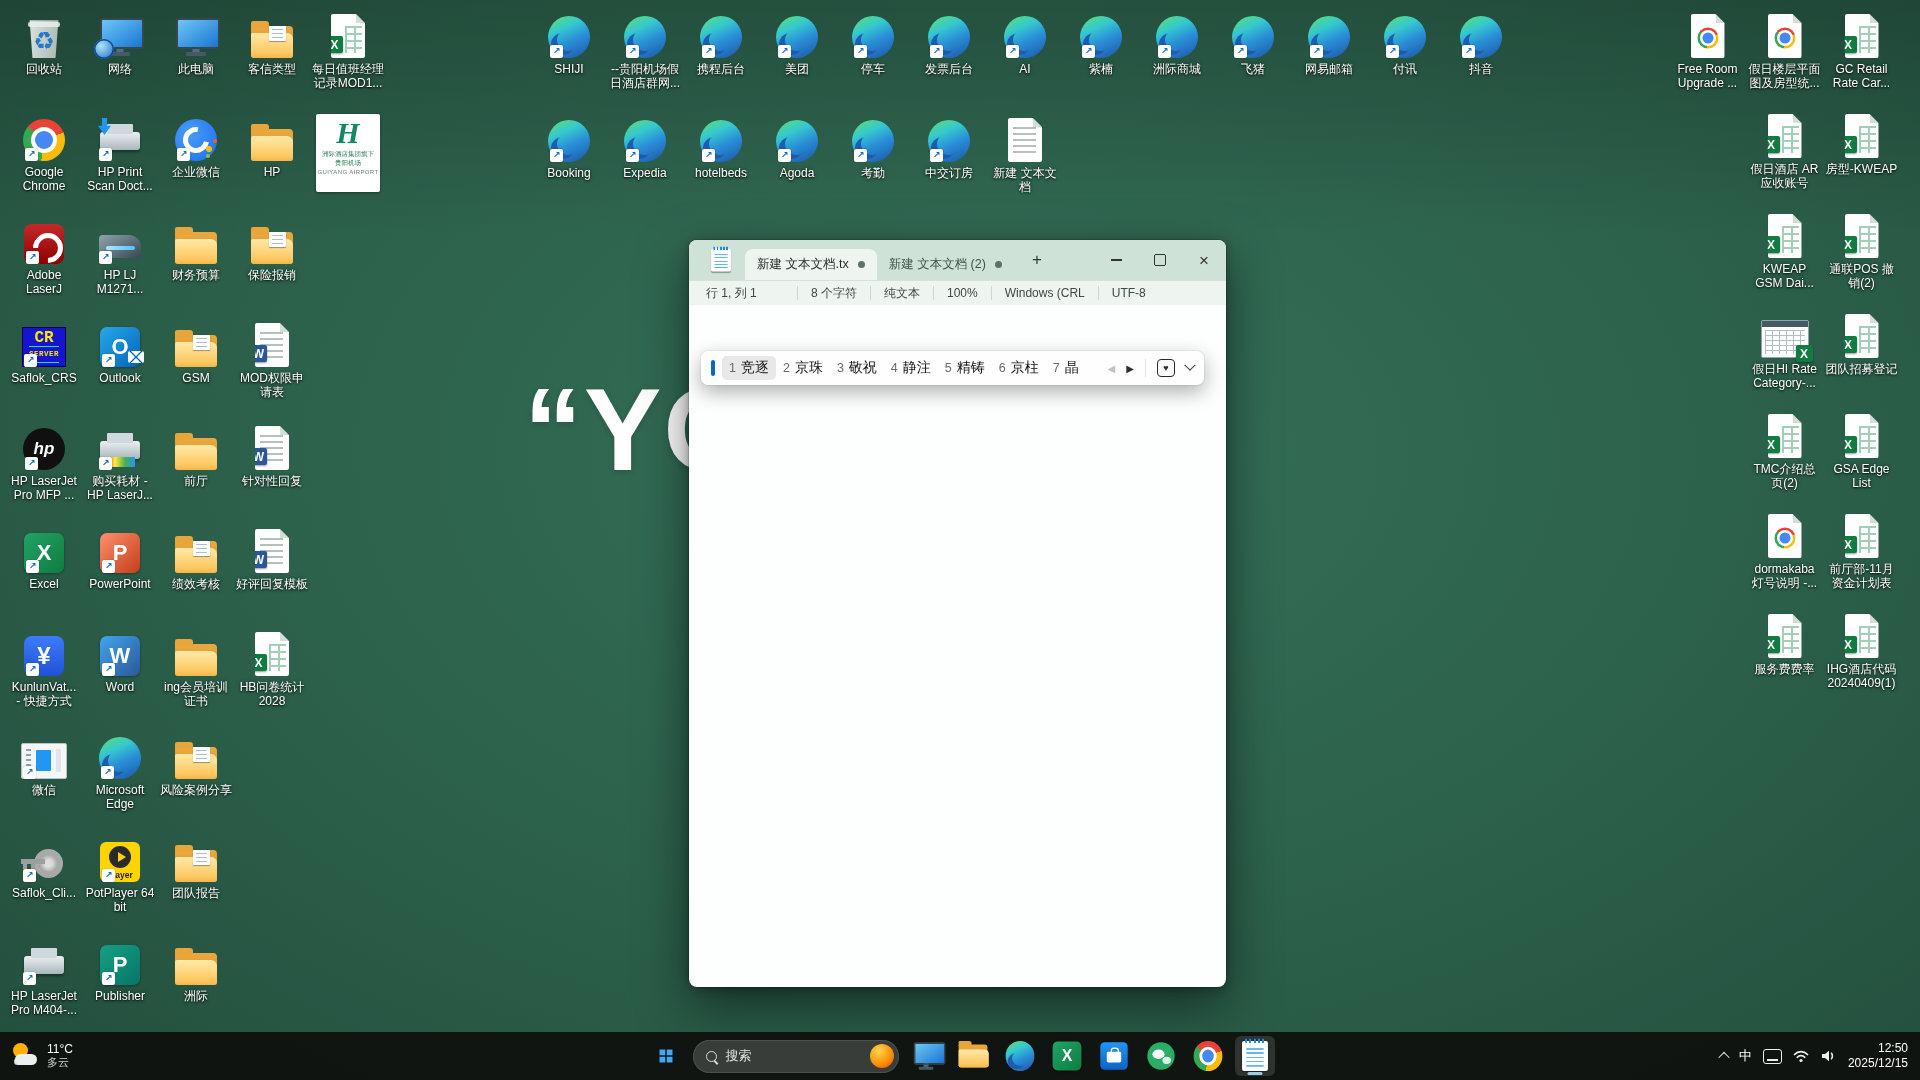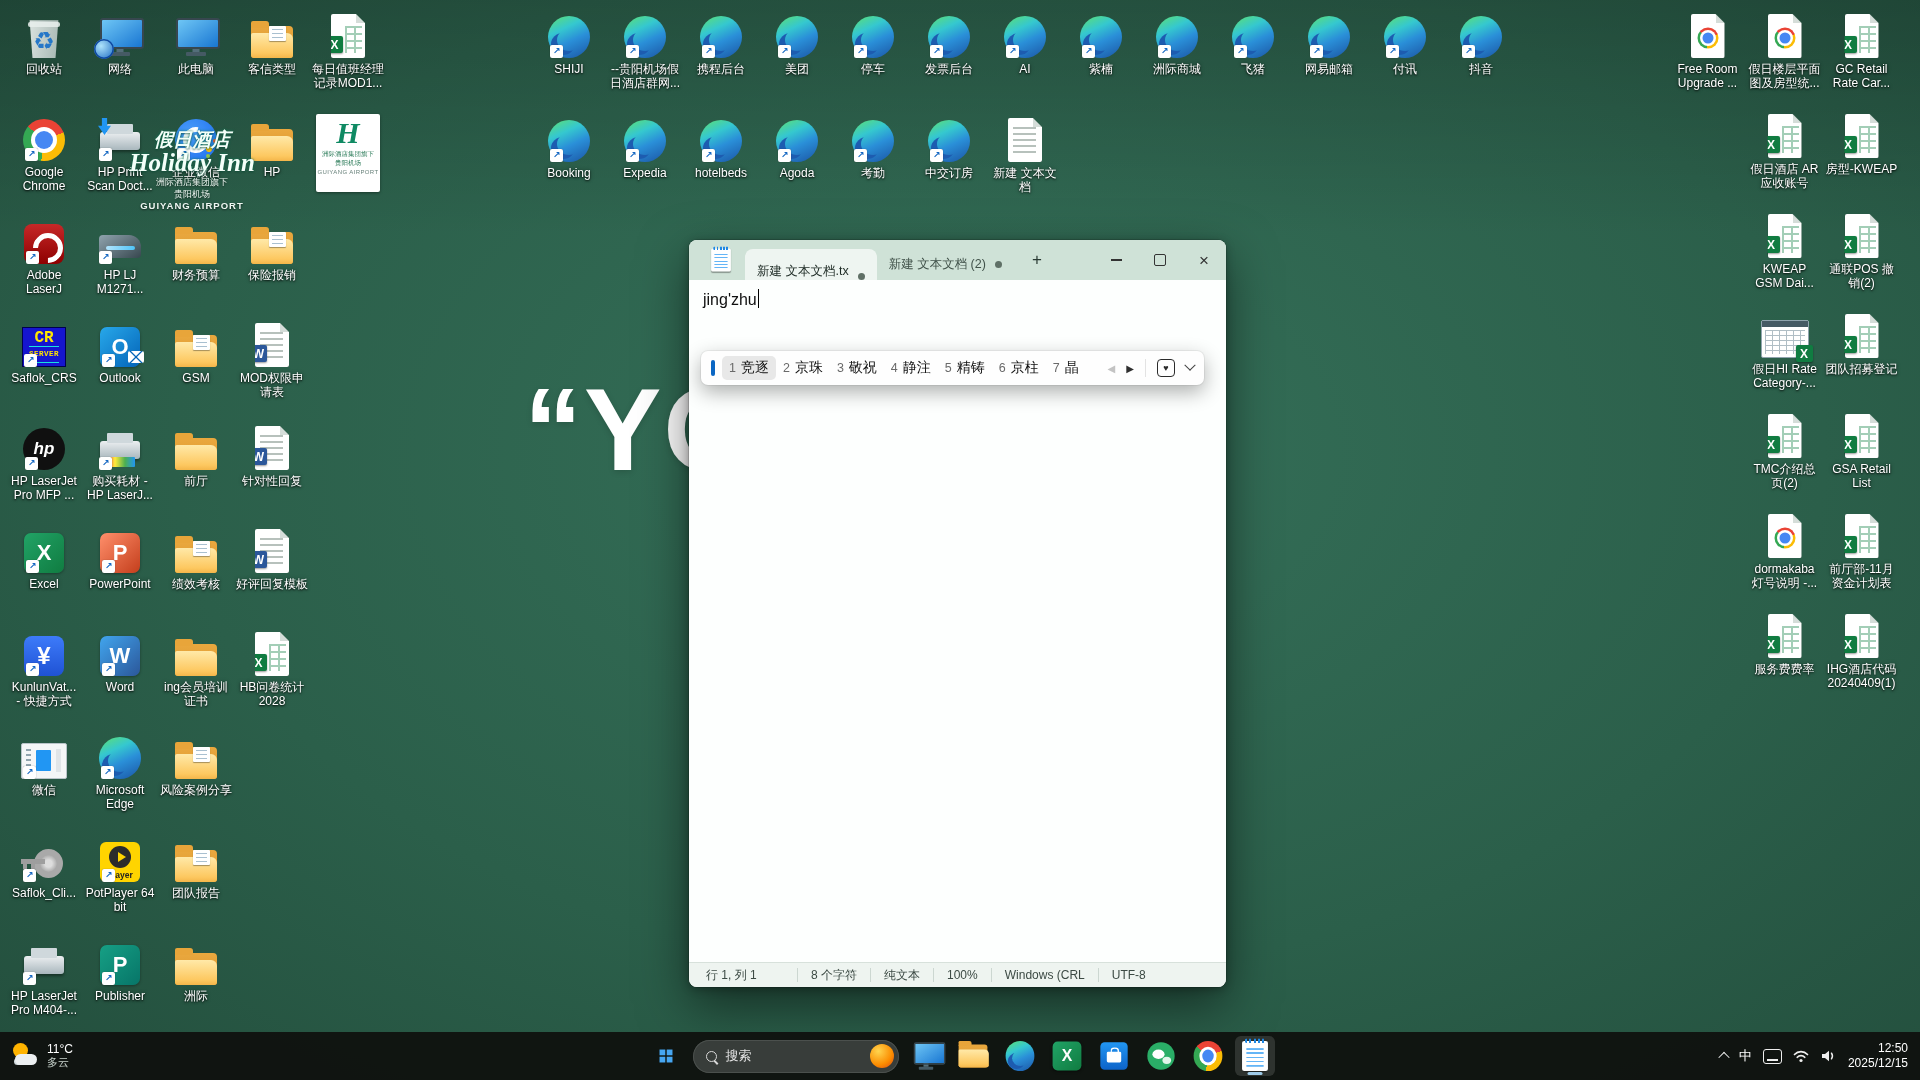--- a/index.html
+++ b/index.html
@@ -147,21 +147,21 @@
   .g-wc{width:38px;height:38px;border-radius:50%;background:#2aae67;position:relative;}
   .g-wc::before{content:"";position:absolute;left:7px;top:10px;width:17px;height:13px;background:#fff;border-radius:50%;}
   .g-wc::after{content:"";position:absolute;right:5px;bottom:8px;width:12px;height:10px;background:#e2f5ea;border-radius:50%;}
   
   #notepad{position:absolute;left:689px;top:240px;width:537px;height:747px;border-radius:8px;overflow:hidden;z-index:10;
     background:#fdfffe;box-shadow:0 18px 50px rgba(0,0,0,.5),0 2px 10px rgba(0,0,0,.3),0 0 0 1px rgba(0,0,0,.12);
     display:flex;flex-direction:column;}
   #np-tabbar{height:40px;background:#cfe2d7;display:flex;align-items:flex-end;padding-left:12px;flex:none;}
   #np-appicon{align-self:center;margin:0 6px 0 2px;transform:scale(.55);transform-origin:center;}
   .tab{height:31px;display:flex;align-items:center;gap:9px;padding:0 12px;border-radius:8px 8px 0 0;font-size:12.5px;color:#1d2a24;}
-  .tab.active{background:#eef5f1;align-items:flex-end;}
+  .tab.active{background:#eef5f1;}
   .tab .tdot{width:7px;height:7px;border-radius:50%;background:#5f7066;}
   .tab.inactive{color:#41524a;}
   .newtab{align-self:center;margin-left:12px;font-size:17px;color:#2a3a33;width:22px;text-align:center;line-height:22px;border-radius:4px;}
   #np-controls{margin-left:auto;align-self:stretch;display:flex;}
   .wc{width:44px;height:40px;display:flex;align-items:center;justify-content:center;color:#333;}
   .wc-min i{display:block;width:11px;height:1.5px;background:#333;}
   .wc-max i{display:block;width:10px;height:10px;border:1.4px solid #333;border-radius:2px;}
   .wc-close{font-size:17px;line-height:17px;}
   #np-toolbar{height:36px;background:#eef5f1;display:flex;align-items:center;padding:0 12px;gap:2px;font-size:13px;color:#1b1b1b;flex:none;}
   .mi{padding:4px 10px;border-radius:4px;}
@@ -227,27 +227,20 @@
   .kbico::after{content:"";position:absolute;left:3px;bottom:2px;right:3px;height:1.5px;background:#eee;}
   .clock{text-align:right;font-size:12px;line-height:15px;}
 </style>
 </head>
 <body>
 
 <div id="desktop">
 
   <div class="quote" id="quoteL">“YO</div>
 
-  <div id="float-logo">
-    <span class="a a1">假日酒店</span>
-    <span class="a a2">Holiday Inn</span>
-    <span class="b">洲际酒店集团旗下</span>
-    <span class="b">贵阳机场</span>
-    <span class="b b3">GUIYANG AIRPORT</span>
-  </div>
 
   <div id="grid-left">
       <div class="dicon" style="grid-column:1;grid-row:1">
         <div class="ic">
           <div class="g-bin">
             <span>♻</span>
           </div>
         </div>
         <div class="lbl">回收站</div>
       </div>
@@ -809,21 +802,21 @@
         <div class="lbl">TMC介绍总
 页(2)</div>
       </div>
       <div class="dicon" style="grid-column:3;grid-row:5">
         <div class="ic">
           <div class="g-page">
             <div class="pgrid"></div>
             <div class="pbadge" style="background:#107c41">X</div>
           </div>
         </div>
-        <div class="lbl">GSA Retail
+        <div class="lbl">GSA Edge
 List</div>
       </div>
       <div class="dicon" style="grid-column:2;grid-row:6">
         <div class="ic">
           <div class="g-page">
             <div class="mini-chrome"></div>
           </div>
         </div>
         <div class="lbl">dormakaba
 灯号说明 -...</div>
@@ -875,23 +868,20 @@
       <div class="newtab">+</div>
       <div id="np-controls">
         <div class="wc wc-min">
             <i></i>
           </div>
         <div class="wc wc-max">
             <i></i>
           </div>
         <div class="wc wc-close">×</div>
       </div>
-    </div>
-    <div id="np-editor">
-      <span>jing'zhu</span><span class="caret"></span>
     </div>
     <div id="np-status">
       <span class="seg">行 1, 列 1</span>
       <span class="ssep"></span>
       <span class="seg">8 个字符</span>
       <span class="ssep"></span>
       <span class="seg">纯文本</span>
       <span class="ssep"></span>
       <span class="seg">100%</span>
       <span class="ssep"></span>

